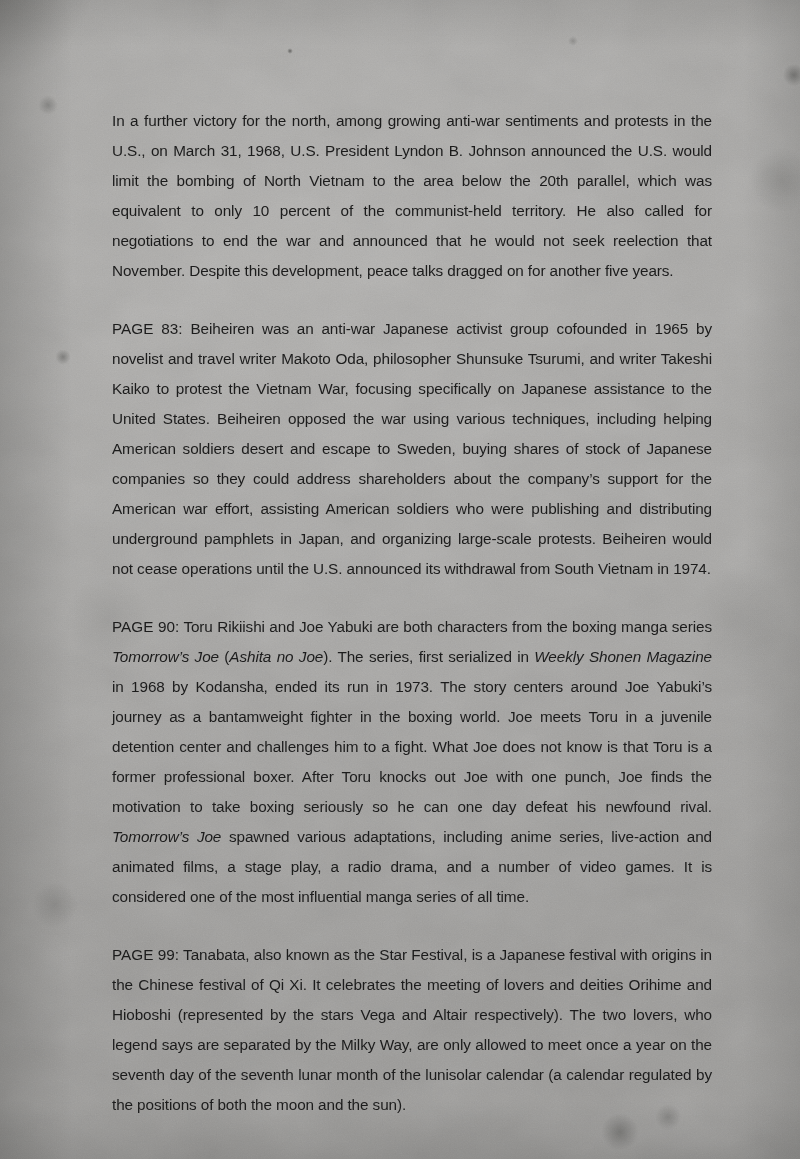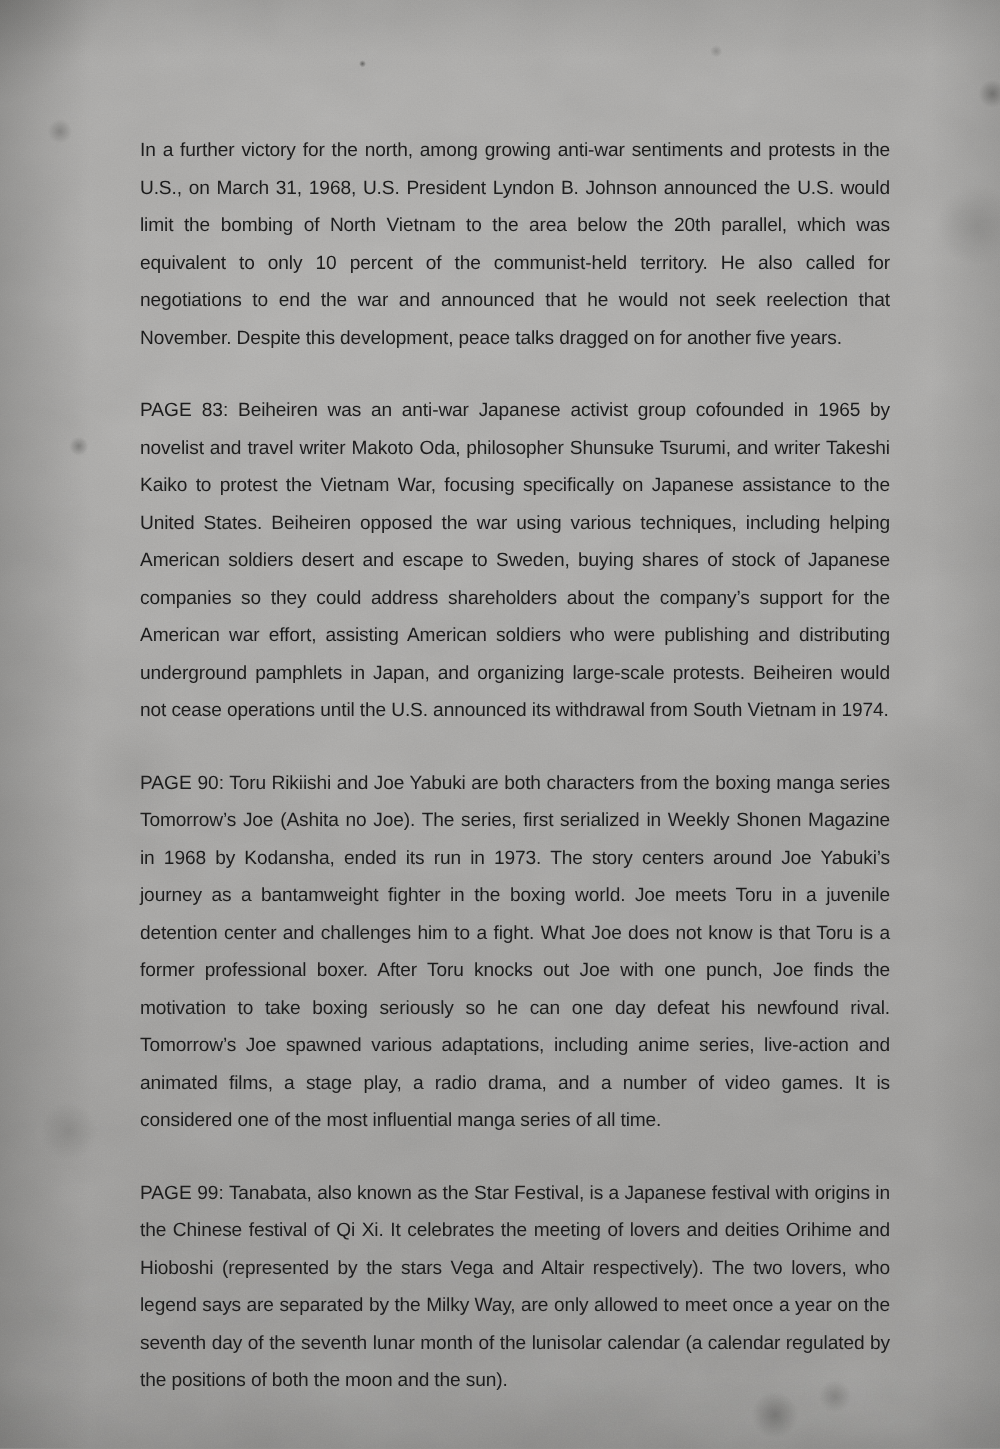--- a/index.html
+++ b/index.html
@@ -52,21 +52,21 @@
     color: #1c1c1c;
     font-size: 15.3px;
     line-height: 30px;
     letter-spacing: -0.1px;
     text-align: justify;
     z-index: 3;
   }
   .text-block p { margin: 0 0 28px 0; }
   .text-block p:last-child { margin-bottom: 0; }
   strong.page-ref { font-weight: 400; letter-spacing: 0; }
-  .it { }
+  .it { font-style: italic; }
 </style>
 </head>
 <body>
 
 <div class="page">
 
   <svg class="grain" width="800" height="1159" aria-hidden="true" xmlns="http://www.w3.org/2000/svg">
     <filter id="mottle" x="0" y="0" width="100%" height="100%">
       <feTurbulence type="fractalNoise" baseFrequency="0.013 0.017" numOctaves="4" seed="4" stitchTiles="stitch"></feTurbulence>
       <feColorMatrix type="saturate" values="0"></feColorMatrix>

